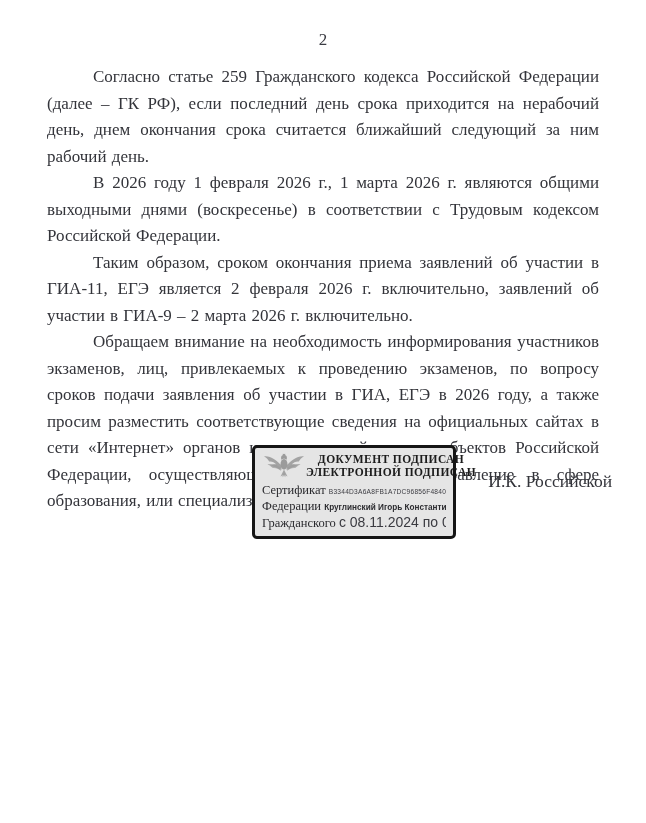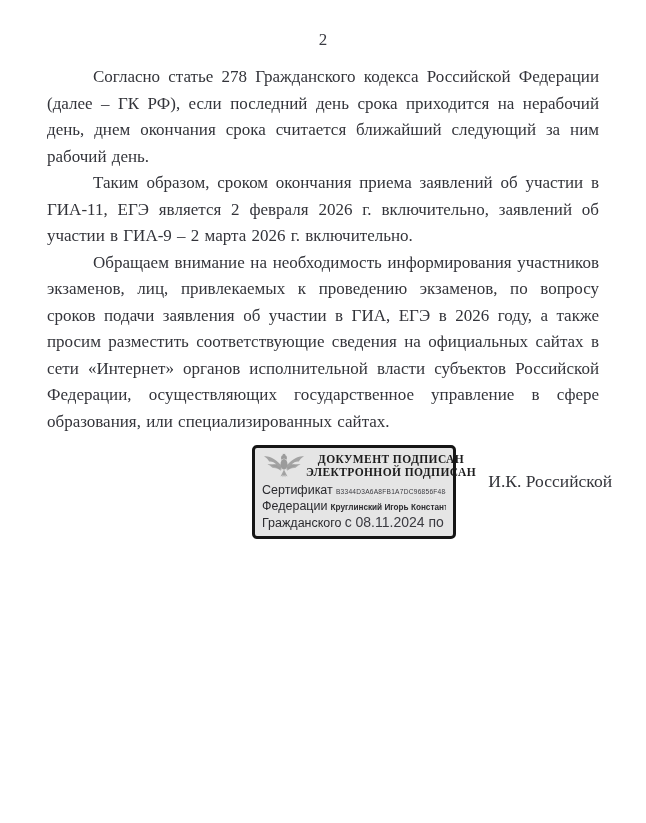--- a/index.html
+++ b/index.html
@@ -73,21 +73,21 @@
     white-space: nowrap;
   }
   .stamp-lines { margin-top: 4px; }
   .stamp-line {
     font-size: 12.5px;
     line-height: 15px;
     color: #2a2a2e;
     white-space: nowrap;
     overflow: hidden;
   }
-  .stamp-line .label { font-family: Liberation Sans, sans-serif; }
+  .stamp-line .label { font-family: Liberation Serif, serif; }
   .value-cert {
     font-family: "Liberation Sans", sans-serif;
     font-size: 6.6px;
     letter-spacing: 0.25px;
     color: #3a3a40;
   }
   .value-owner {
     font-family: "Liberation Sans", sans-serif;
     font-size: 8.2px;
     font-weight: bold;
@@ -108,21 +108,22 @@
   }
 </style>
 </head>
 <body>
 
 <div class="page">
 
   <div class="page-number">2</div>
 
   <div class="doc-body">
-    <p>Согласно статье 278 Гражданского кодекса Российской Федерации (далее – ГК РФ), если последний день срока приходится на нерабочий день, днем окончания срока считается ближайший следующий за ним рабочий день.</p>
+    <p>Согласно статье 259 Гражданского кодекса Российской Федерации (далее – ГК РФ), если последний день срока приходится на нерабочий день, днем окончания срока считается ближайший следующий за ним рабочий день.</p>
+    <p>В 2026 году 1 февраля 2026 г., 1 марта 2026 г. являются общими выходными днями (воскресенье) в соответствии с Трудовым кодексом Российской Федерации.</p>
     <p>Таким образом, сроком окончания приема заявлений об участии в ГИА-11, ЕГЭ является 2 февраля 2026 г. включительно, заявлений об участии в ГИА-9 – 2 марта 2026 г. включительно.</p>
     <p>Обращаем внимание на необходимость информирования участников экзаменов, лиц, привлекаемых к проведению экзаменов, по вопросу сроков подачи заявления об участии в ГИА, ЕГЭ в 2026 году, а также просим разместить соответствующие сведения на официальных сайтах в сети «Интернет» органов исполнительной власти субъектов Российской Федерации, осуществляющих государственное управление в сфере образования, или специализированных сайтах.</p>
   </div>
 
   <div class="signature-row">
 
     <div class="stamp">
       <div class="stamp-header">
         <span class="stamp-emblem">
           <svg viewBox="0 0 100 62" width="44" height="27" xmlns="http://www.w3.org/2000/svg">

